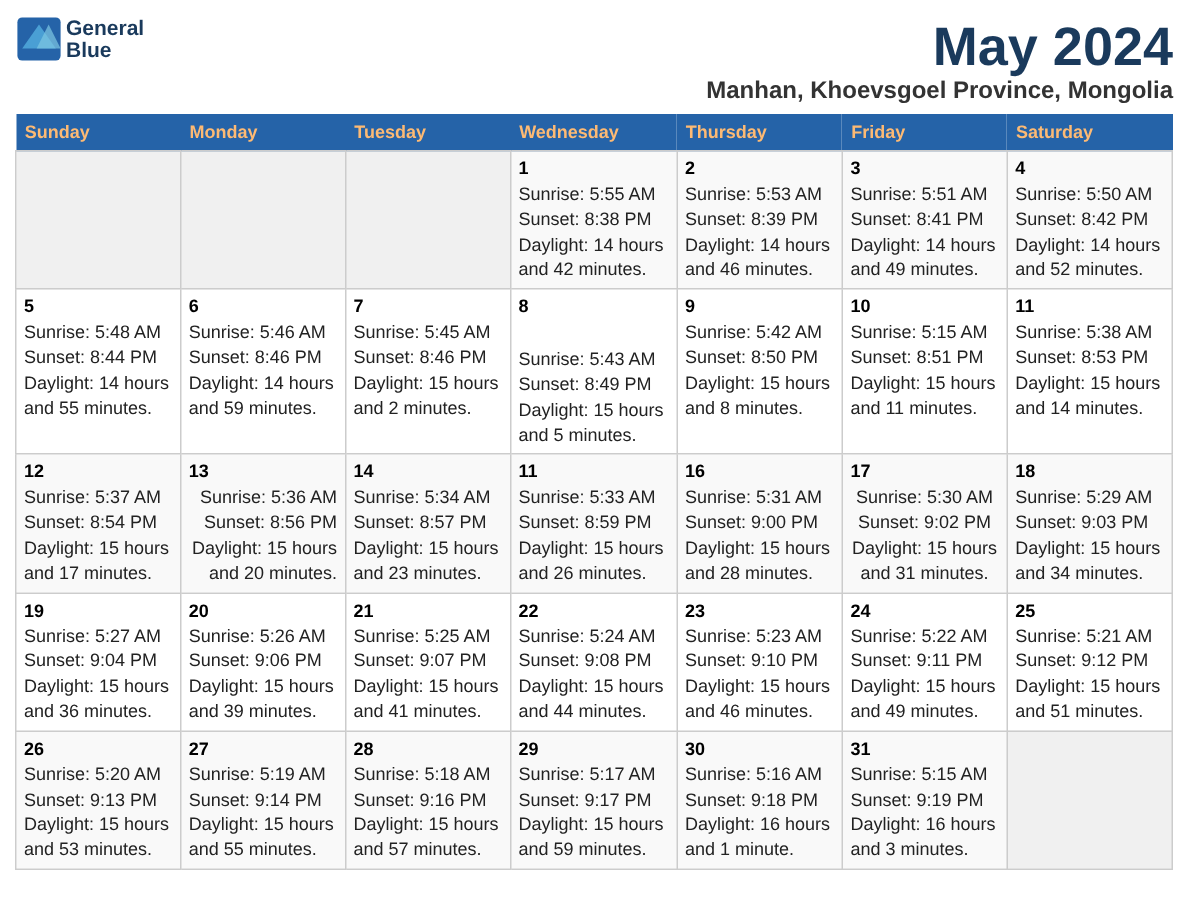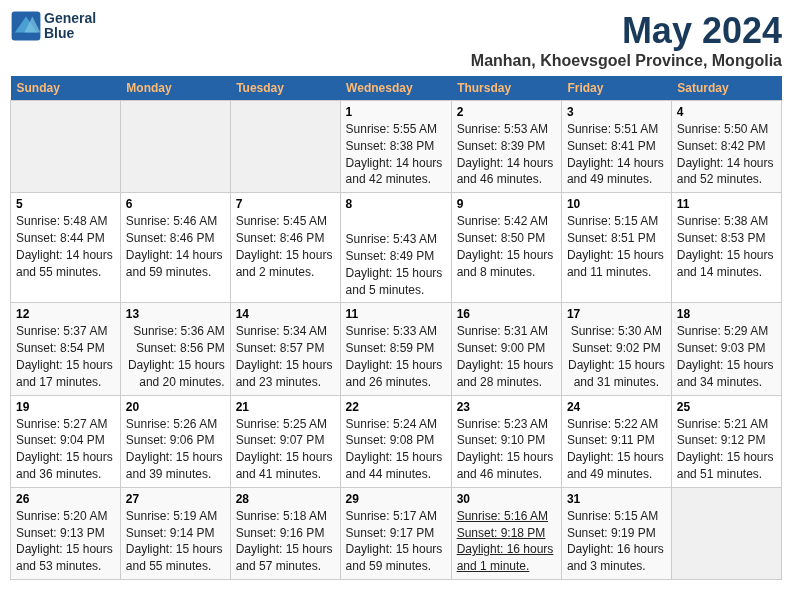--- a/index.html
+++ b/index.html
@@ -332,21 +332,21 @@
         </td>
         <td>
           <span class="day-num">29</span>
           <div class="day-info" style="white-space: pre-line;">Sunrise: 5:17 AM
 Sunset: 9:17 PM
 Daylight: 15 hours
 and 59 minutes.</div>
         </td>
         <td>
           <span class="day-num">30</span>
-          <div class="day-info" style="white-space: pre-line; text-decoration: underline;">Sunrise: 5:16 AM
+          <div class="day-info" style="white-space: pre-line;">Sunrise: 5:16 AM
 Sunset: 9:18 PM
 Daylight: 16 hours
 and 1 minute.</div>
         </td>
         <td>
           <span class="day-num">31</span>
           <div class="day-info" style="white-space: pre-line;">Sunrise: 5:15 AM
 Sunset: 9:19 PM
 Daylight: 16 hours
 and 3 minutes.</div>

